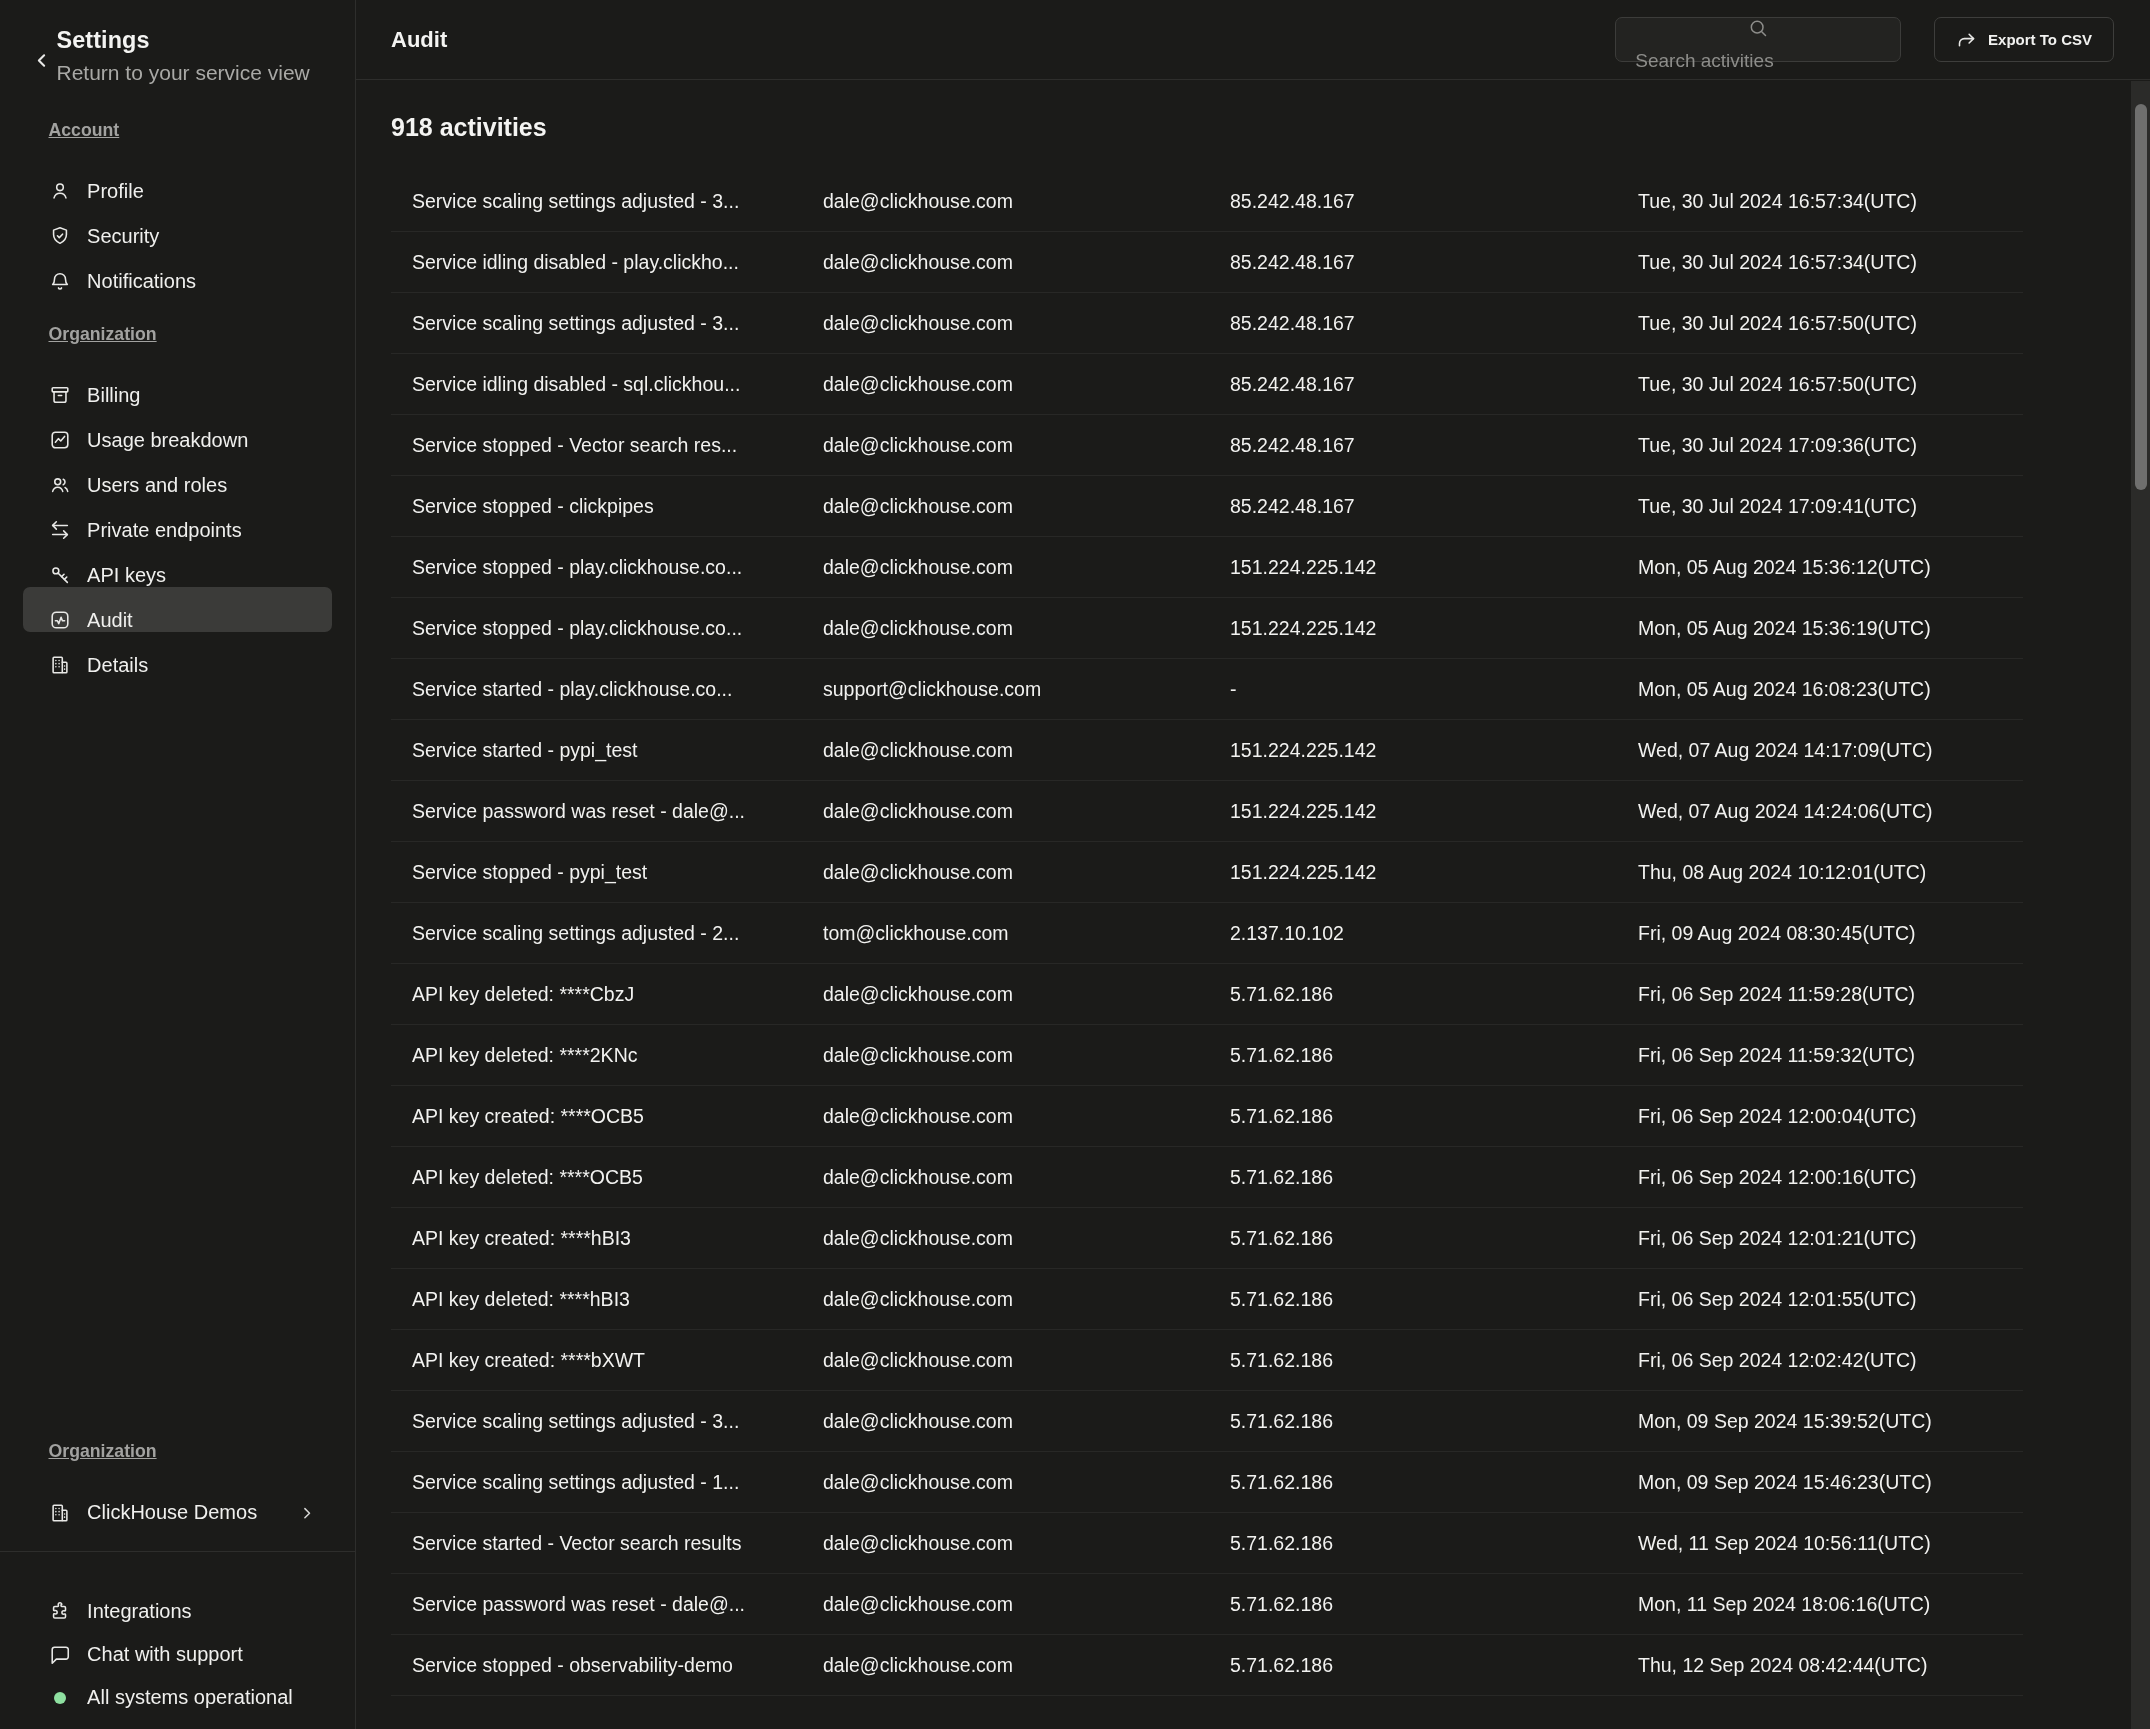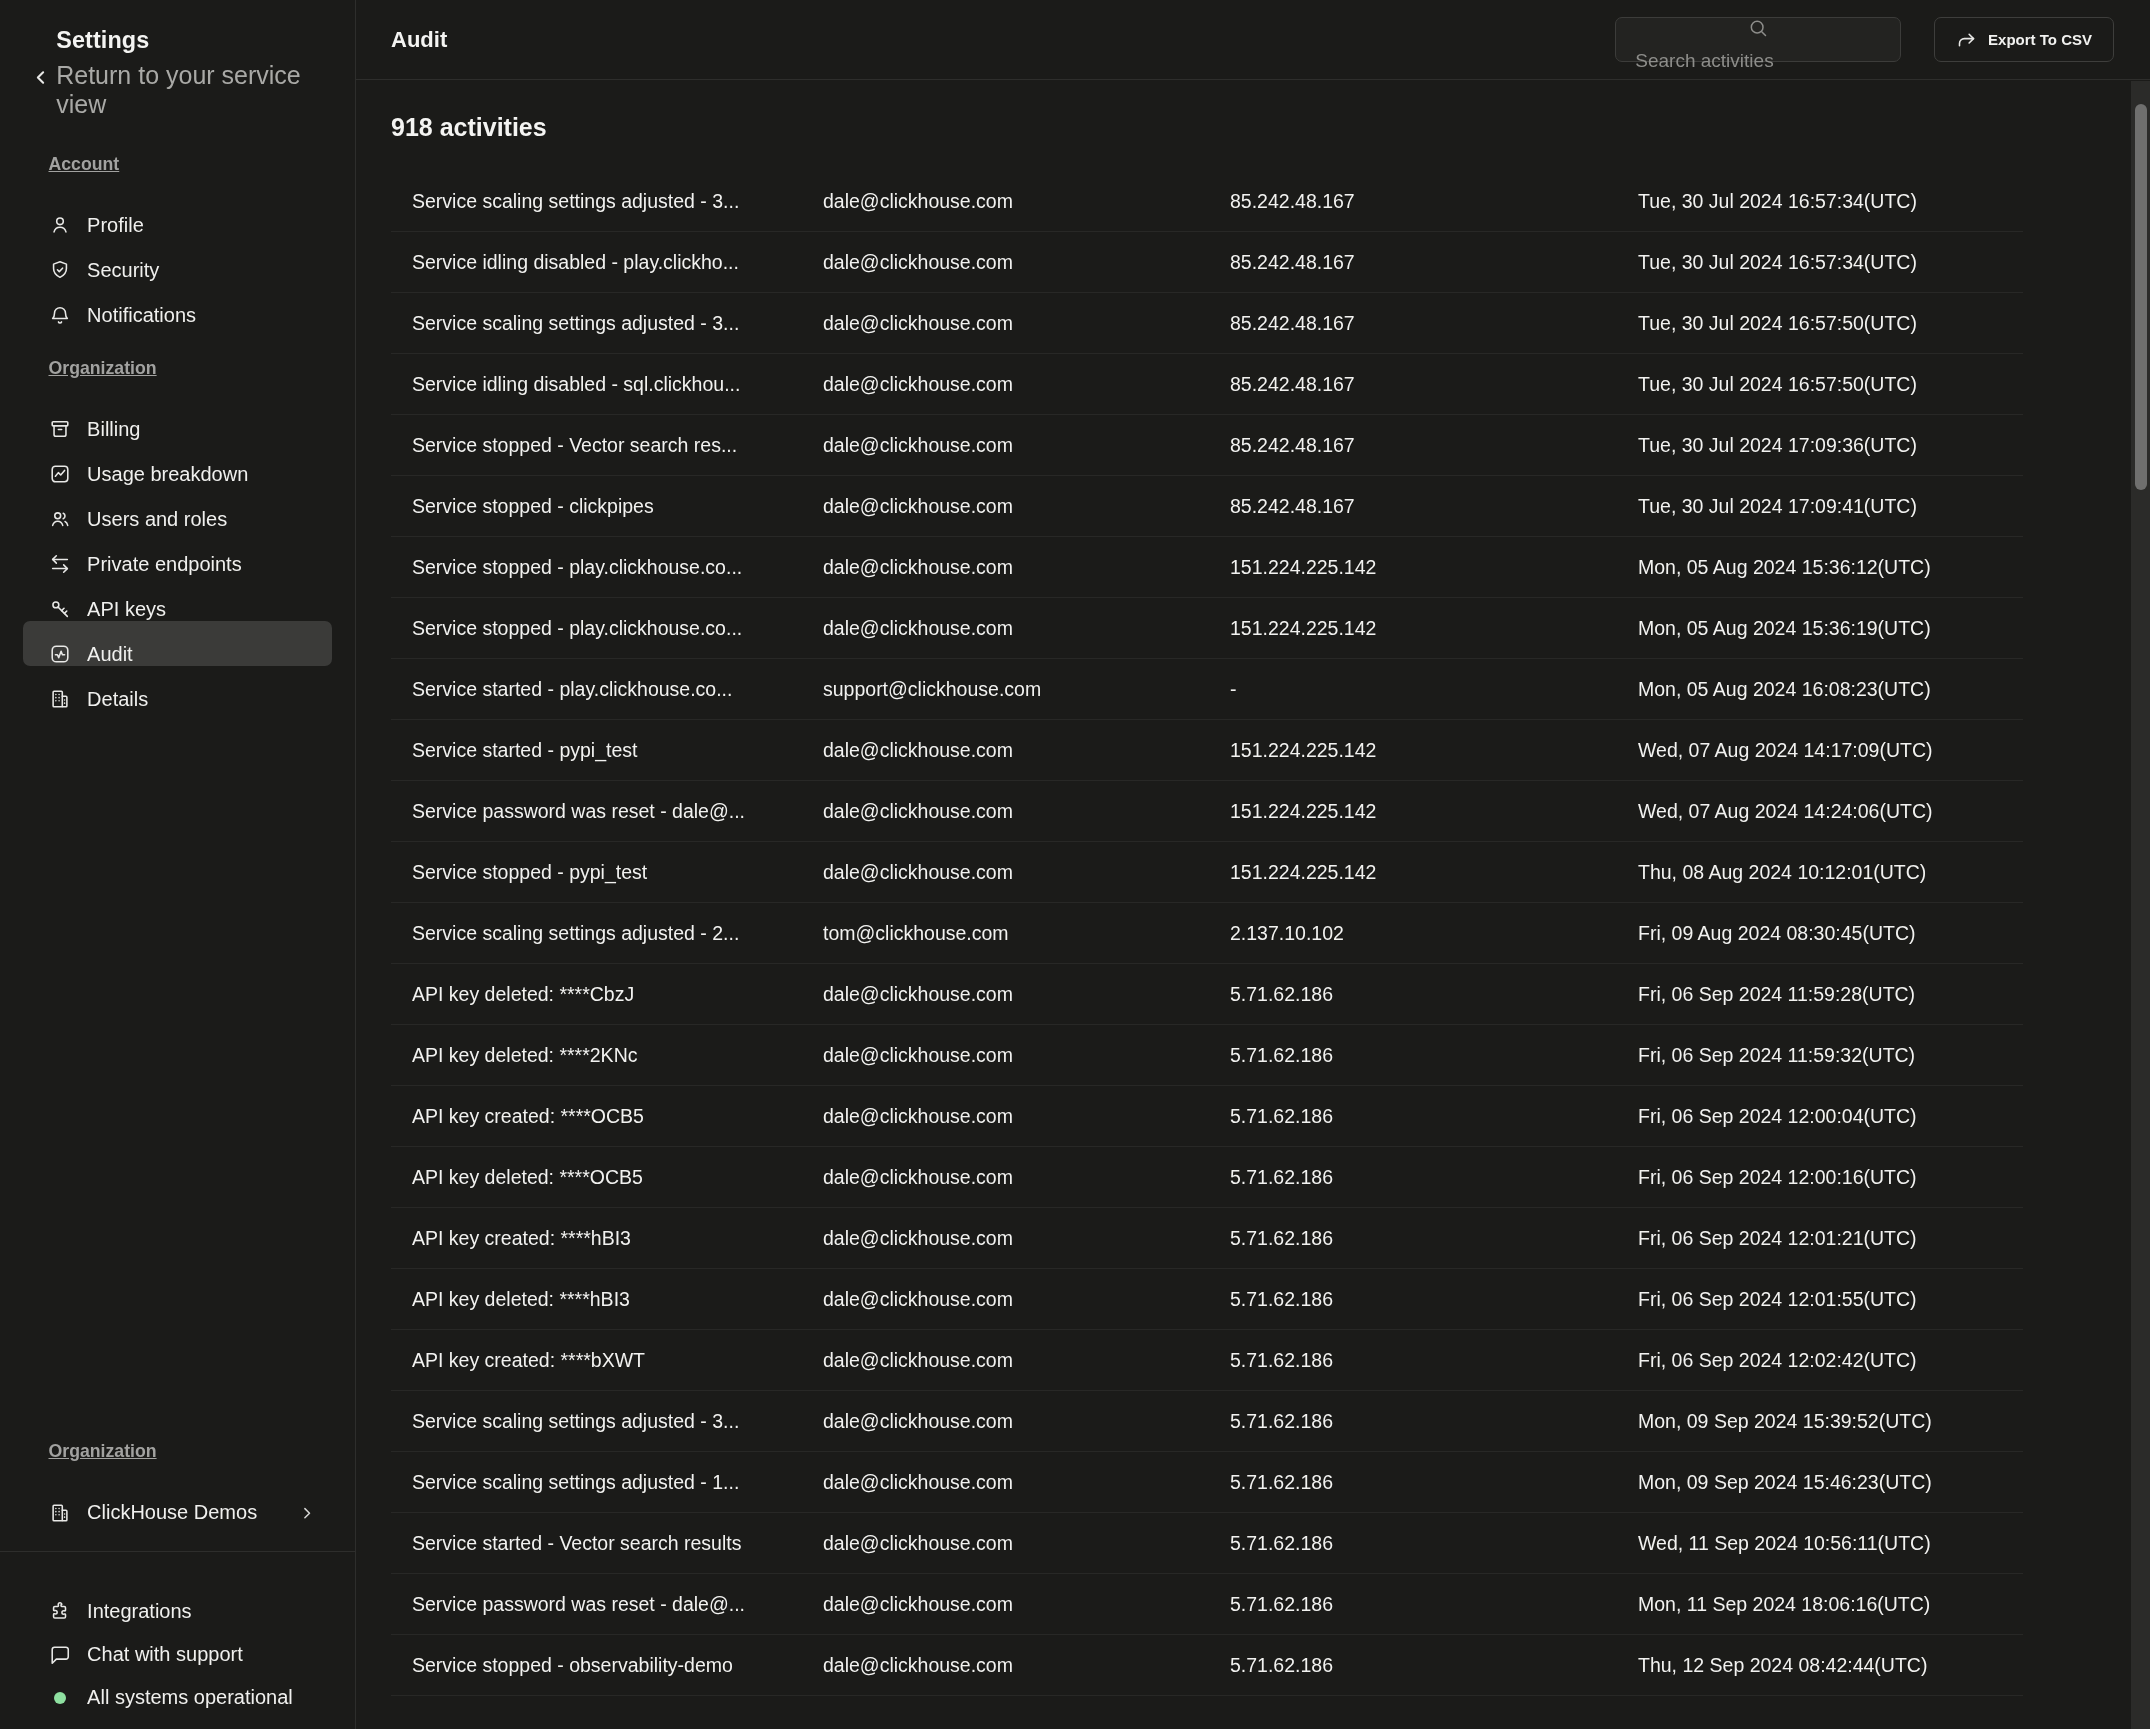--- a/index.html
+++ b/index.html
@@ -8,21 +8,21 @@
   *{box-sizing:border-box;}
   .app{display:flex;width:2151px;height:1730px;}
 
   
   .sidebar{width:356px;min-width:356px;height:100%;border-right:0.7px solid #2e2e2c;
            display:flex;flex-direction:column;background:#1b1b19;}
   .sb-header{display:flex;margin:25.5px 0 0 25.5px;}
   .back{background:none;border:none;color:#f4f4f2;padding:0;width:31px;margin-top:14px;cursor:pointer;}
   .back svg{width:21px;height:21px;}
   .sb-title{font-size:23.4px;font-weight:700;letter-spacing:0.1px;line-height:28px;}
-  .sb-subtitle{font-size:25px;color:#a9a9a6;margin-top:7px;cursor:pointer;}
+  .sb-subtitle{font-size:21px;color:#a9a9a6;margin-top:7px;cursor:pointer;}
   .sb-nav{margin-top:35px;padding:0 23px;}
   .sb-section + .sb-section{margin-top:31px;}
   .sb-section-label{font-size:17.7px;line-height:21px;color:#a2a2a0;font-weight:600;
                     margin:0 0 17px 25.5px;text-decoration:underline;}
   .sb-item{height:45px;display:flex;align-items:flex-end;padding:0 11.3px 0 25.5px;
            border-radius:7px;font-size:20px;color:#f0f0ee;cursor:pointer;}
   .sb-item.selected{background:#3b3b39;}
   .icon{display:inline-flex;align-items:center;justify-content:center;color:#e8e8e6;}
   .sb-item .icon{width:23px;height:23px;margin-right:15.6px;flex:none;}
   .sb-item .icon svg,.sb-footer .icon svg{width:22px;height:22px;}

